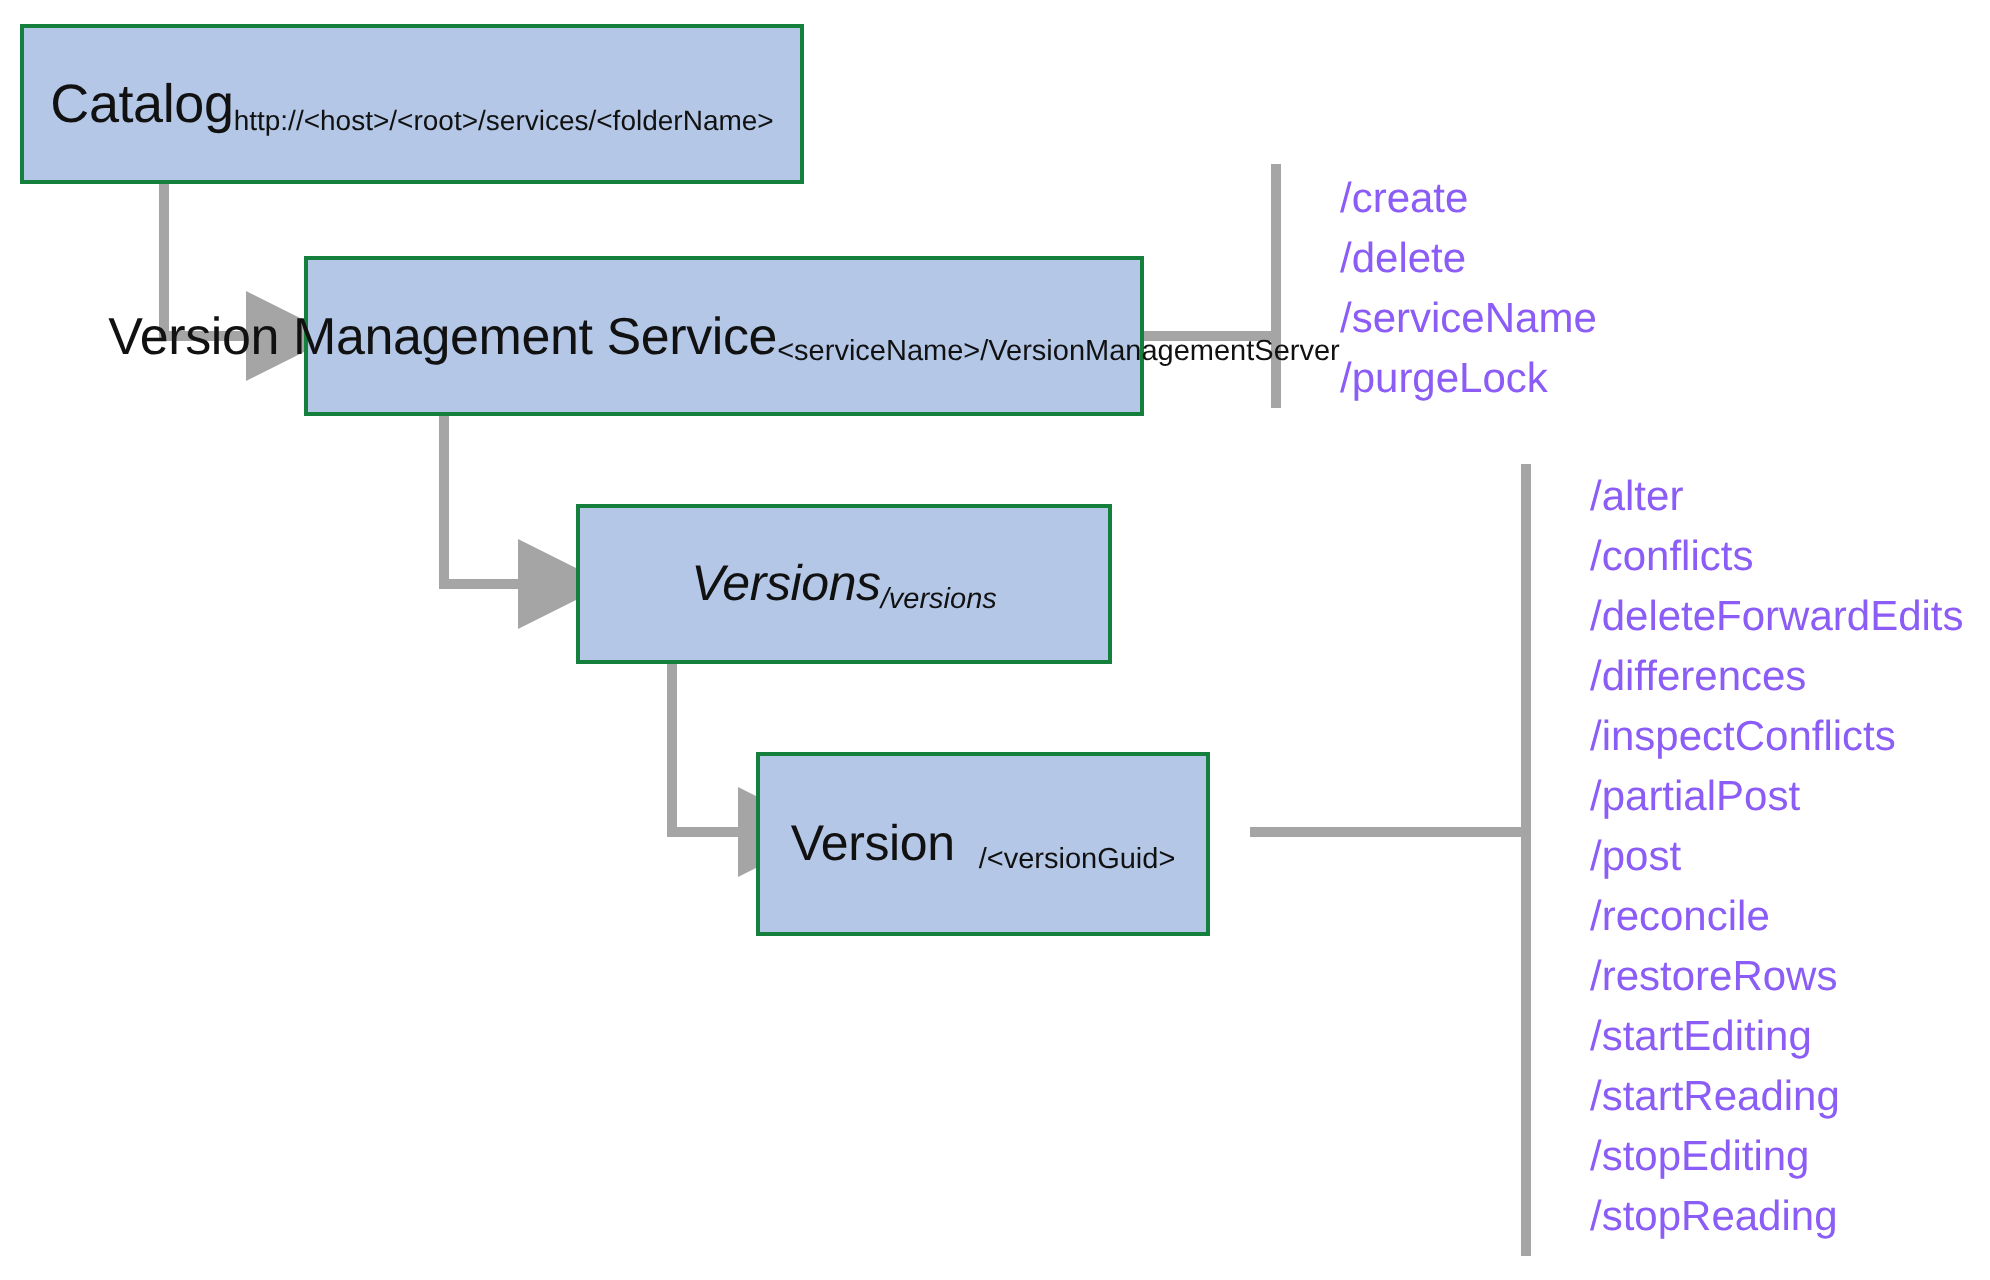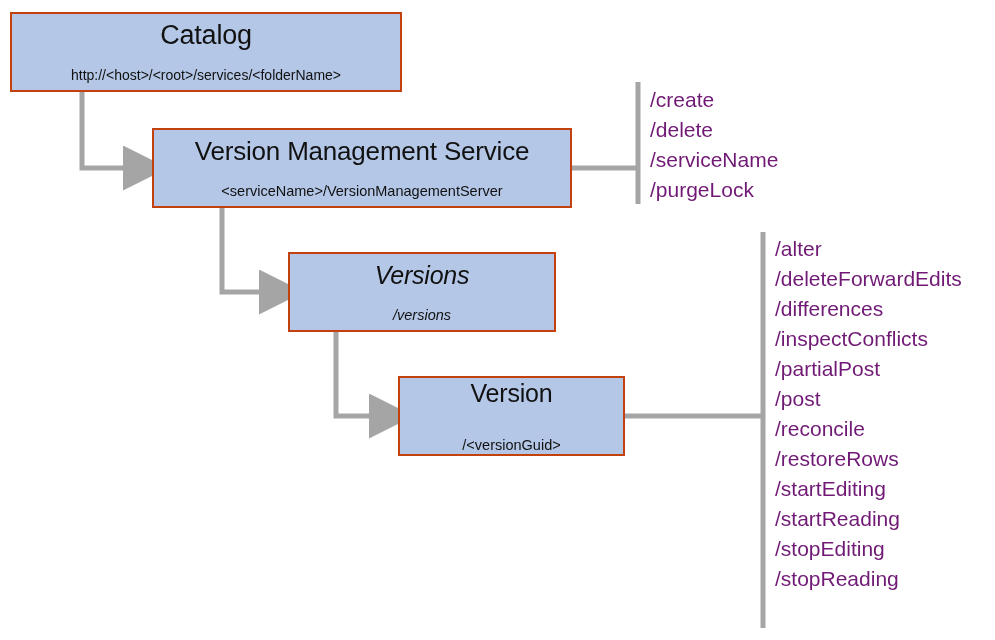--- a/index.html
+++ b/index.html
@@ -22,23 +22,23 @@
     left: 0;
     top: 0;
     width: 995px;
     height: 640px;
     pointer-events: none;
   }
   .node {
     position: absolute;
     box-sizing: border-box;
     background: #b4c7e7;
-    border: 2px solid #c2410c;
+    border: 2px solid #15803d;
     display: flex;
-    flex-direction: column;
+    flex-direction: row;
     align-items: center;
     justify-content: center;
     color: #111111;
     text-align: center;
   }
   .node .node-title {
     font-size: 25px;
     line-height: 30px;
     letter-spacing: -0.2px;
     white-space: nowrap;
@@ -65,32 +65,33 @@
   }
   #node-vms .node-title { font-size: 26px; }
   #node-versions {
     left: 288px;
     top: 252px;
     width: 268px;
     height: 80px;
     font-style: italic;
   }
   #node-version {
-    left: 398px;
+    left: 378px;
     top: 376px;
     width: 227px;
-    height: 80px;
+    height: 92px;
     gap: 12px;
   }
   .op-list {
     position: absolute;
-    color: #701a75;
+    color: #8b5cf6;
     font-size: 21px;
     line-height: 30px;
     white-space: nowrap;
+    margin-left: 20px;
   }
   #ops-service {
     left: 650px;
     top: 85px;
   }
   #ops-version {
     left: 775px;
     top: 234px;
   }
   .op-item {
@@ -154,20 +155,21 @@
 
   <div class="op-list" id="ops-service">
       <span class="op-item">/create</span>
       <span class="op-item">/delete</span>
       <span class="op-item">/serviceName</span>
       <span class="op-item">/purgeLock</span>
     </div>
 
   <div class="op-list" id="ops-version">
       <span class="op-item">/alter</span>
+      <span class="op-item">/conflicts</span>
       <span class="op-item">/deleteForwardEdits</span>
       <span class="op-item">/differences</span>
       <span class="op-item">/inspectConflicts</span>
       <span class="op-item">/partialPost</span>
       <span class="op-item">/post</span>
       <span class="op-item">/reconcile</span>
       <span class="op-item">/restoreRows</span>
       <span class="op-item">/startEditing</span>
       <span class="op-item">/startReading</span>
       <span class="op-item">/stopEditing</span>

